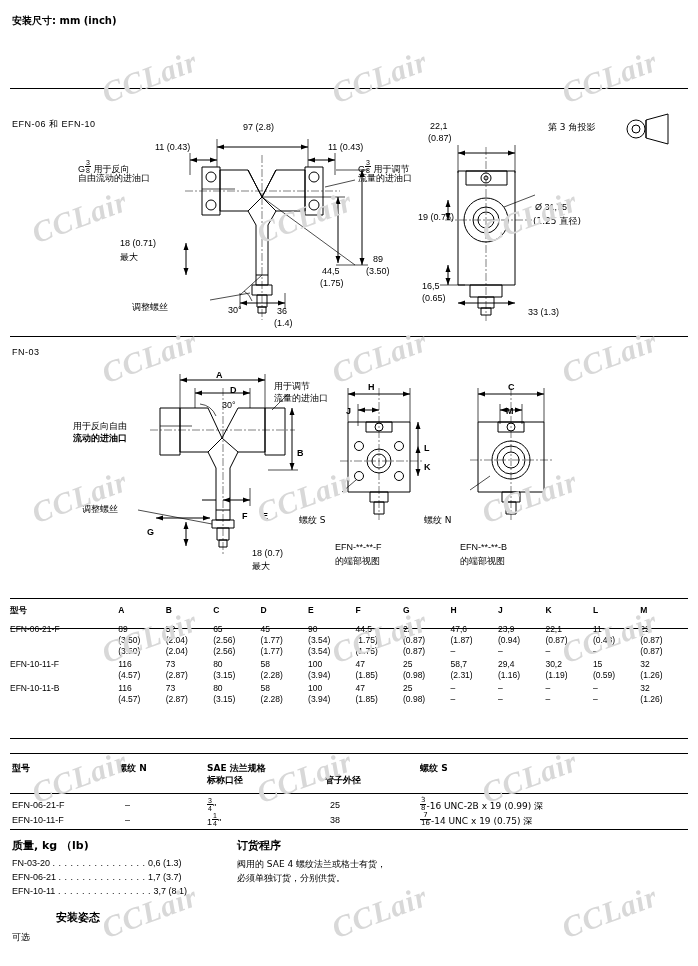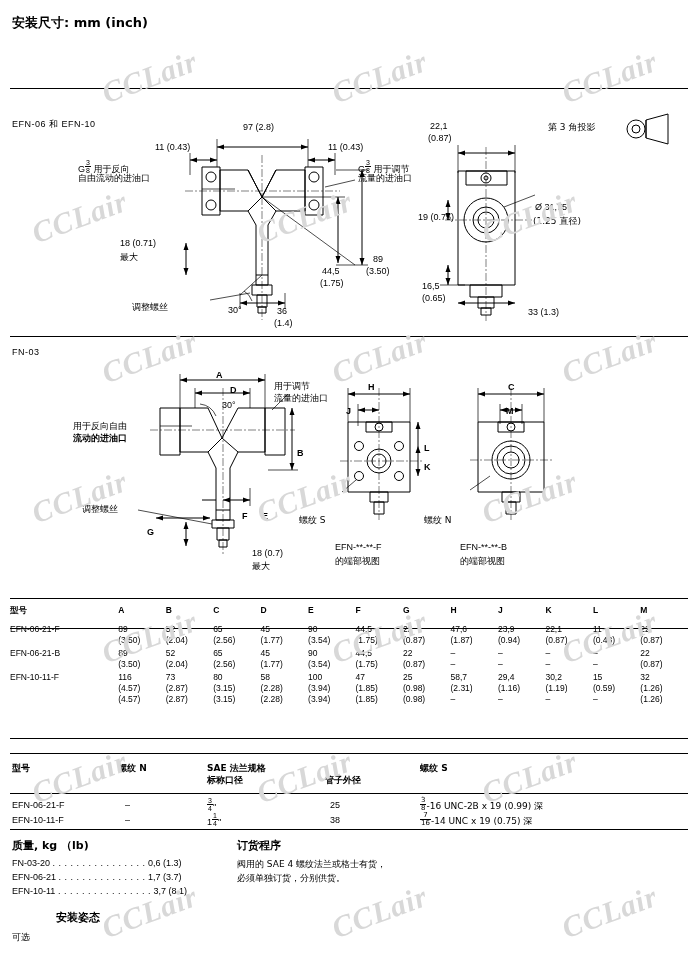--- a/index.html
+++ b/index.html
@@ -28,21 +28,21 @@
     pointer-events:none;
     z-index:5;
   }
 
   
   .t{position:absolute;white-space:nowrap;}
   .cn{font-family:"DejaVu Sans", sans-serif;}
   .hline{position:absolute;background:#000;height:1px;}
 
   
-  #title{top:14px;left:12px;font-size:13px;font-weight:bold;}
+  #title{top:14px;left:12px;font-size:10px;font-weight:bold;}
 
   
   .draw{position:absolute;z-index:2;}
 
   
   table{border-collapse:collapse;position:absolute;font-size:8.5px;z-index:3;}
   table td,table th{padding:0;text-align:left;vertical-align:top;font-weight:normal;}
   .dim-table{left:10px;top:605px;width:678px;}
   .dim-table th{font-weight:bold;font-size:8.5px;padding-bottom:3px;}
   .dim-table td{padding-top:1px;padding-bottom:0px;}
@@ -458,35 +458,20 @@
           <td>(3.54)</td>
           <td>(1.75)</td>
           <td>(0.87)</td>
           <td>(1.87)</td>
           <td>(0.94)</td>
           <td>(0.87)</td>
           <td>(0.43)</td>
           <td>(0.87)</td>
         </tr>
         <tr>
-          <td style="padding-top: 3px;">EFN-06-21-B</td>
-          <td style="padding-top: 3px;">89</td>
-          <td style="padding-top: 3px;">52</td>
-          <td style="padding-top: 3px;">65</td>
-          <td style="padding-top: 3px;">45</td>
-          <td style="padding-top: 3px;">90</td>
-          <td style="padding-top: 3px;">44,5</td>
-          <td style="padding-top: 3px;">22</td>
-          <td style="padding-top: 3px;">–</td>
-          <td style="padding-top: 3px;">–</td>
-          <td style="padding-top: 3px;">–</td>
-          <td style="padding-top: 3px;">–</td>
-          <td style="padding-top: 3px;">22</td>
-        </tr>
-        <tr>
           <td></td>
           <td>(3.50)</td>
           <td>(2.04)</td>
           <td>(2.56)</td>
           <td>(1.77)</td>
           <td>(3.54)</td>
           <td>(1.75)</td>
           <td>(0.87)</td>
           <td>–</td>
           <td>–</td>
@@ -518,20 +503,35 @@
           <td>(3.94)</td>
           <td>(1.85)</td>
           <td>(0.98)</td>
           <td>(2.31)</td>
           <td>(1.16)</td>
           <td>(1.19)</td>
           <td>(0.59)</td>
           <td>(1.26)</td>
         </tr>
         <tr>
+          <td style="padding-top: 3px;">EFN-10-11-B</td>
+          <td style="padding-top: 3px;">116</td>
+          <td style="padding-top: 3px;">73</td>
+          <td style="padding-top: 3px;">80</td>
+          <td style="padding-top: 3px;">58</td>
+          <td style="padding-top: 3px;">100</td>
+          <td style="padding-top: 3px;">47</td>
+          <td style="padding-top: 3px;">25</td>
+          <td style="padding-top: 3px;">–</td>
+          <td style="padding-top: 3px;">–</td>
+          <td style="padding-top: 3px;">–</td>
+          <td style="padding-top: 3px;">–</td>
+          <td style="padding-top: 3px;">32</td>
+        </tr>
+        <tr>
           <td></td>
           <td>(4.57)</td>
           <td>(2.87)</td>
           <td>(3.15)</td>
           <td>(2.28)</td>
           <td>(3.94)</td>
           <td>(1.85)</td>
           <td>(0.98)</td>
           <td>–</td>
           <td>–</td>

